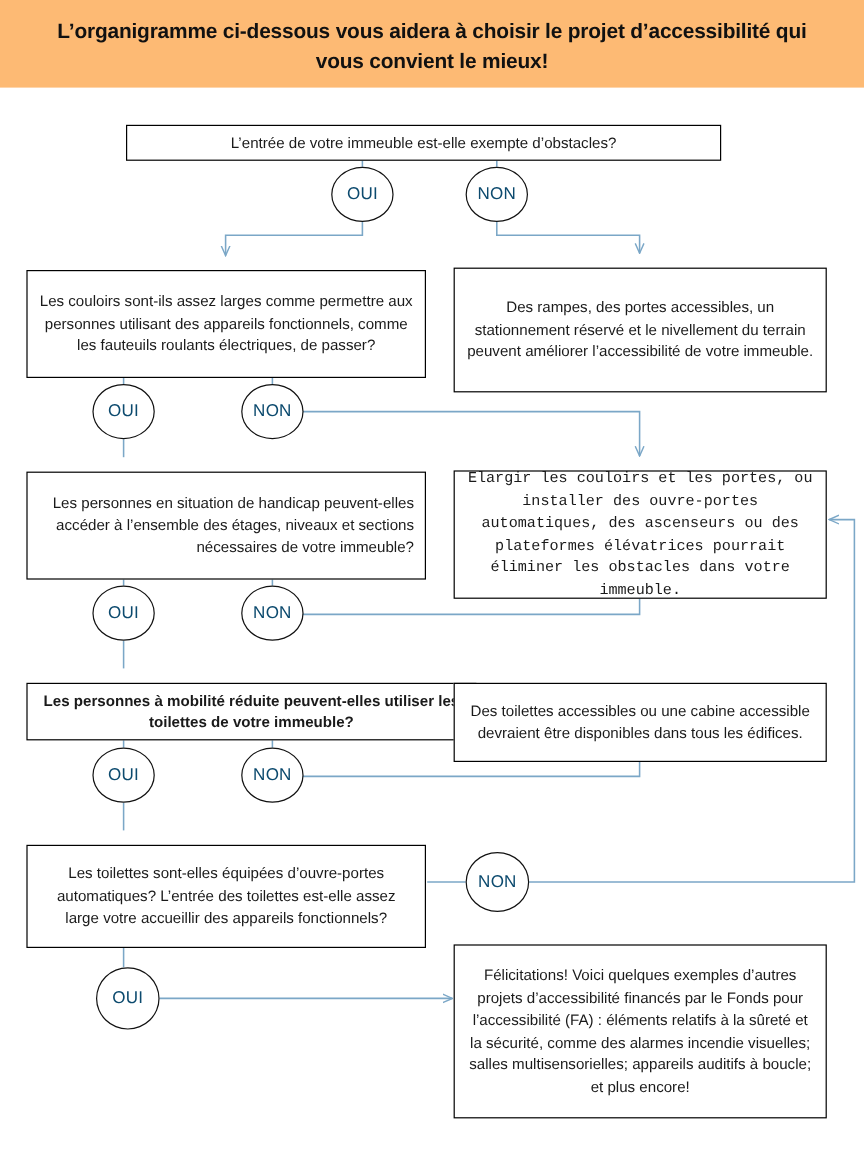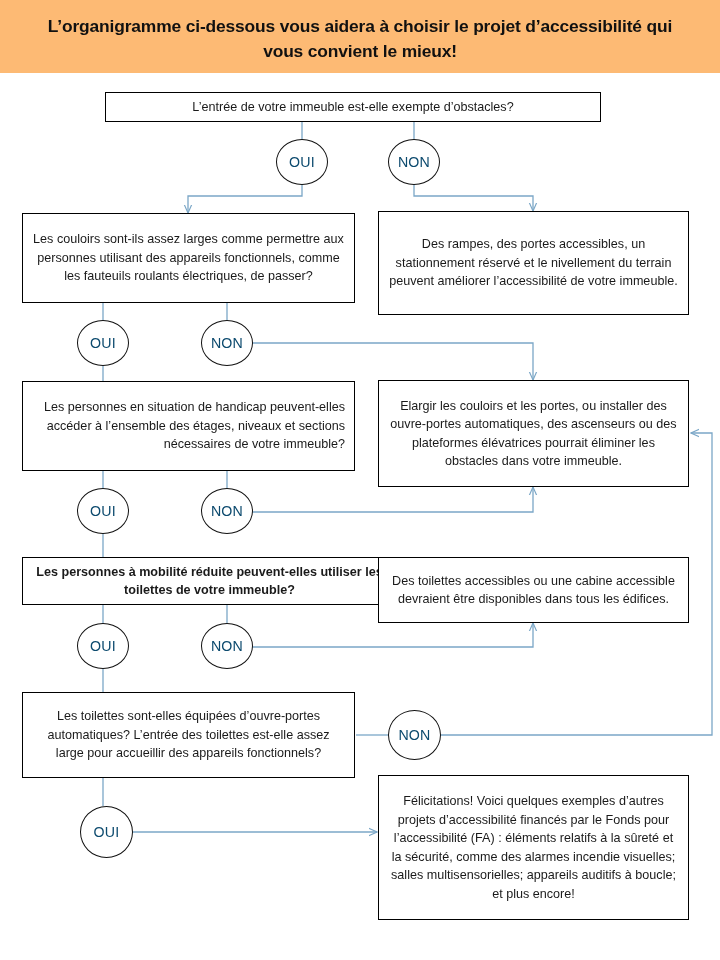--- a/index.html
+++ b/index.html
@@ -61,20 +61,21 @@
     border: 1.2px solid #000000;
     background: #ffffff;
     display: flex;
     align-items: center;
     justify-content: center;
     text-align: center;
     font-size: 12.6px;
     line-height: 1.47;
     padding: 4px 9px;
     color: #1a1a1a;
+    margin-top: 12px;
   }
   .node-box > span { display: block; width: 100%; }
 
   .node-circle {
     position: absolute;
     box-sizing: border-box;
     border: 1.2px solid #111111;
     border-radius: 50%;
     background: #ffffff;
     display: flex;
@@ -151,28 +152,28 @@
 
   <div class="node-box" style="left:22px; top:381px; width:333px; height:90px;text-align:right;">
     <span>Les personnes en situation de handicap peuvent-elles accéder à l’ensemble des étages, niveaux et sections nécessaires de votre immeuble?</span>
   </div>
 
   <div class="node-box" style="left:22px; top:557px; width:375px; height:48px;font-weight:bold;">
     <span>Les personnes à mobilité réduite peuvent-elles utiliser les toilettes de votre immeuble?</span>
   </div>
 
   <div class="node-box" style="left:22px; top:692px; width:333px; height:86px;">
-    <span>Les toilettes sont-elles équipées d’ouvre-portes automatiques? L’entrée des toilettes est-elle assez large pour accueillir des appareils fonctionnels?</span>
+    <span>Les toilettes sont-elles équipées d’ouvre-portes automatiques? L’entrée des toilettes est-elle assez large votre accueillir des appareils fonctionnels?</span>
   </div>
 
   <div class="node-box" style="left:378px; top:211px; width:311px; height:104px;">
     <span>Des rampes, des portes accessibles, un stationnement réservé et le nivellement du terrain peuvent améliorer l’accessibilité de votre immeuble.</span>
   </div>
 
-  <div class="node-box" style="left:378px; top:380px; width:311px; height:107px;">
+  <div class="node-box" style="left:378px; top:380px; width:311px; height:107px;font-family:Liberation Mono, monospace;">
     <span>Elargir les couloirs et les portes, ou installer des ouvre-portes automatiques, des ascenseurs ou des plateformes élévatrices pourrait éliminer les obstacles dans votre immeuble.</span>
   </div>
 
   <div class="node-box" style="left:378px; top:557px; width:311px; height:66px;justify-content:flex-end;">
     <span>Des toilettes accessibles ou une cabine accessible devraient être disponibles dans tous les édifices.</span>
   </div>
 
   <div class="node-box" style="left:378px; top:775px; width:311px; height:145px;">
     <span>Félicitations! Voici quelques exemples d’autres projets d’accessibilité financés par le Fonds pour l’accessibilité (FA) : éléments relatifs à la sûreté et la sécurité, comme des alarmes incendie visuelles; salles multisensorielles; appareils auditifs à boucle; et plus encore!</span>
   </div>

